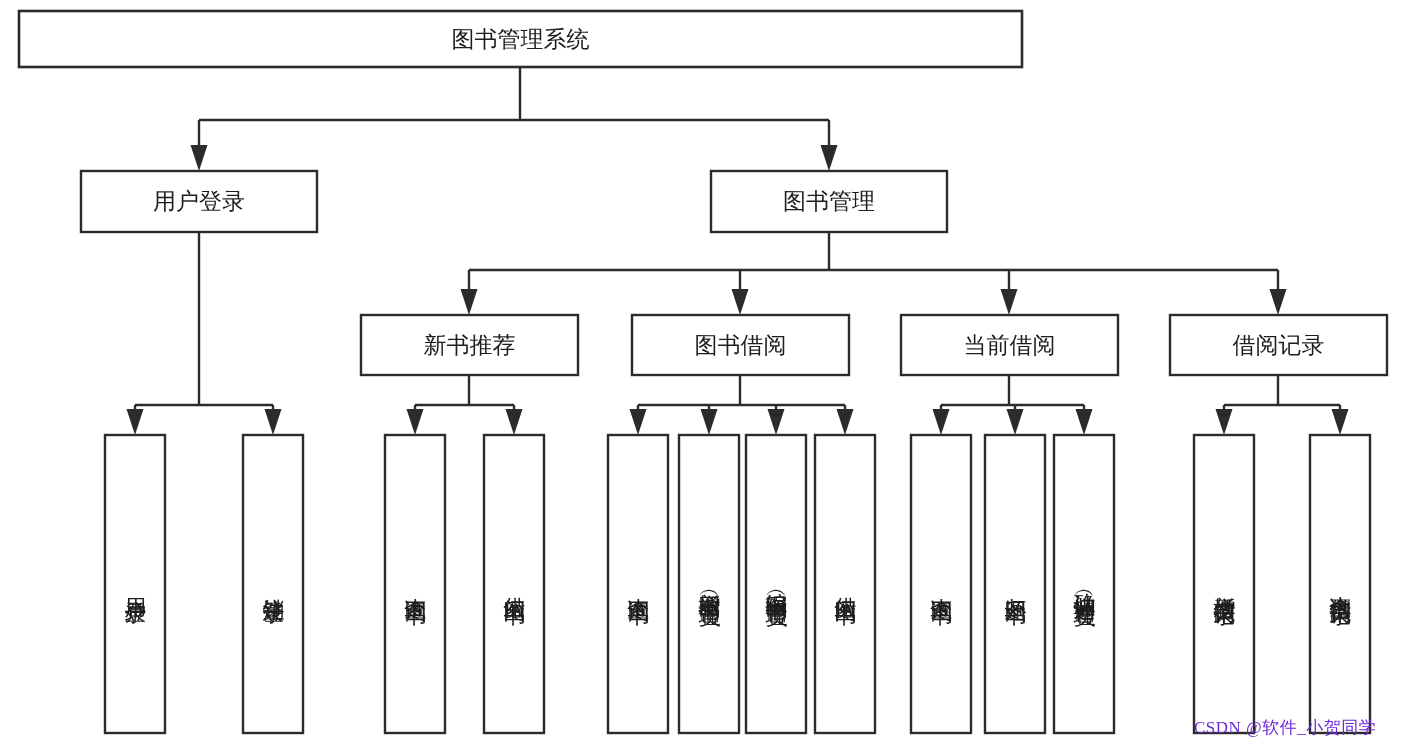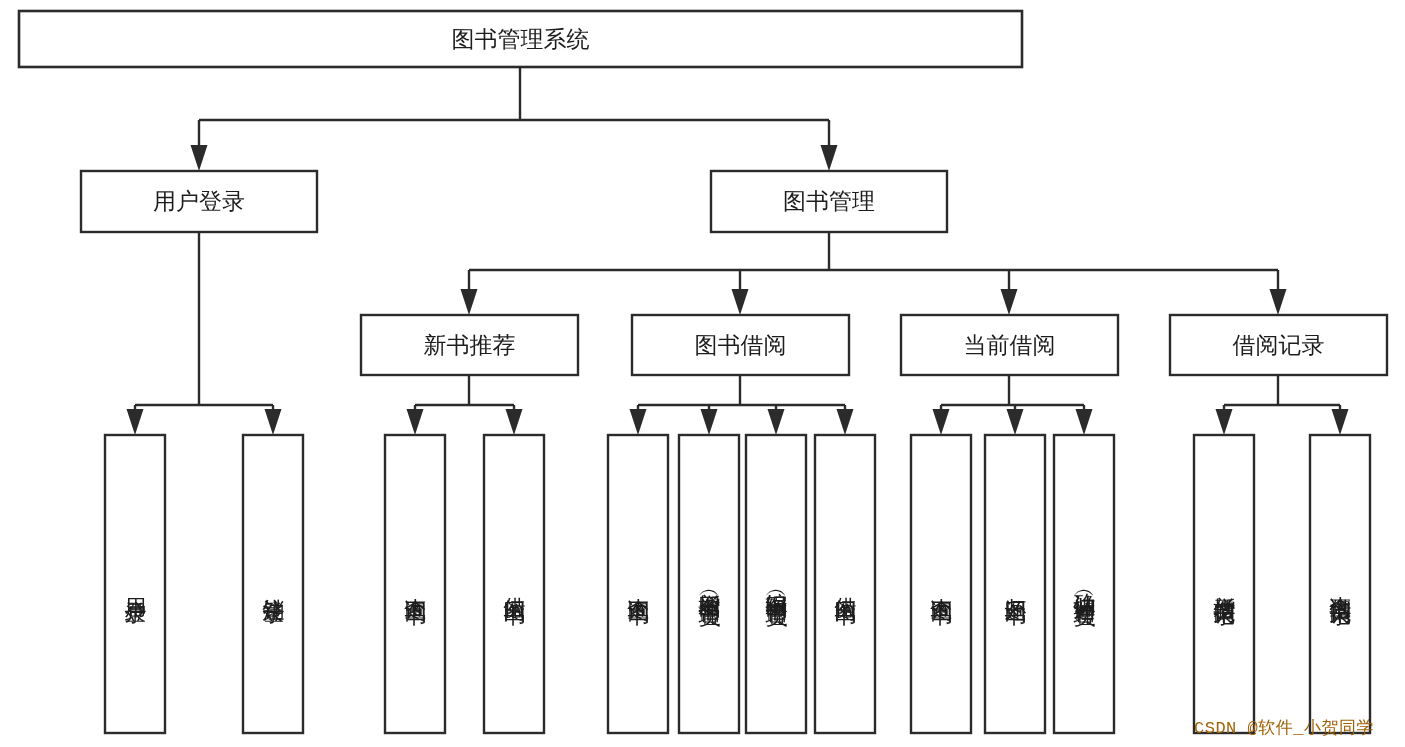--- a/index.html
+++ b/index.html
@@ -70,23 +70,23 @@
     line-height: 1.04;
     letter-spacing: 2px;
     color: #1d1d1d;
     white-space: nowrap;
     text-align: center;
     pointer-events: none;
     user-select: none;
   }
   .watermark {
     position: absolute;
-    font-family: Liberation Mono, monospace;
+    font-family: Liberation Serif, serif;
     font-size: 17px;
-    color: #a16207;
+    color: #6d28d9;
     white-space: nowrap;
     user-select: none;
     letter-spacing: 0.5px;
   }
 </style>
 </head>
 <body>
 
 <div id="diagram-root">
 

